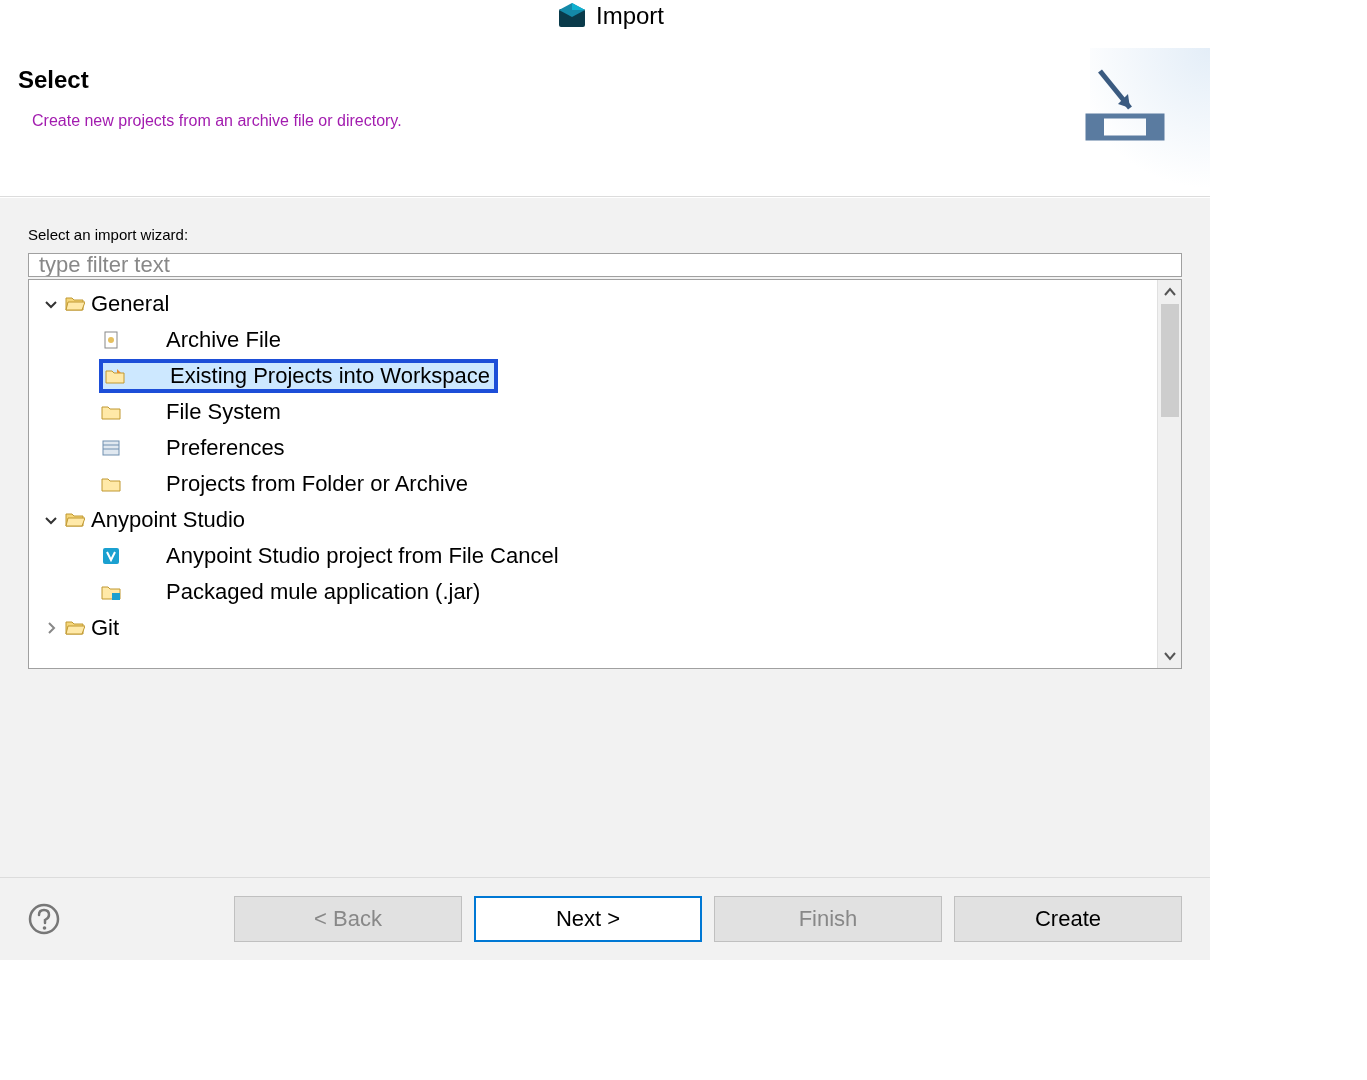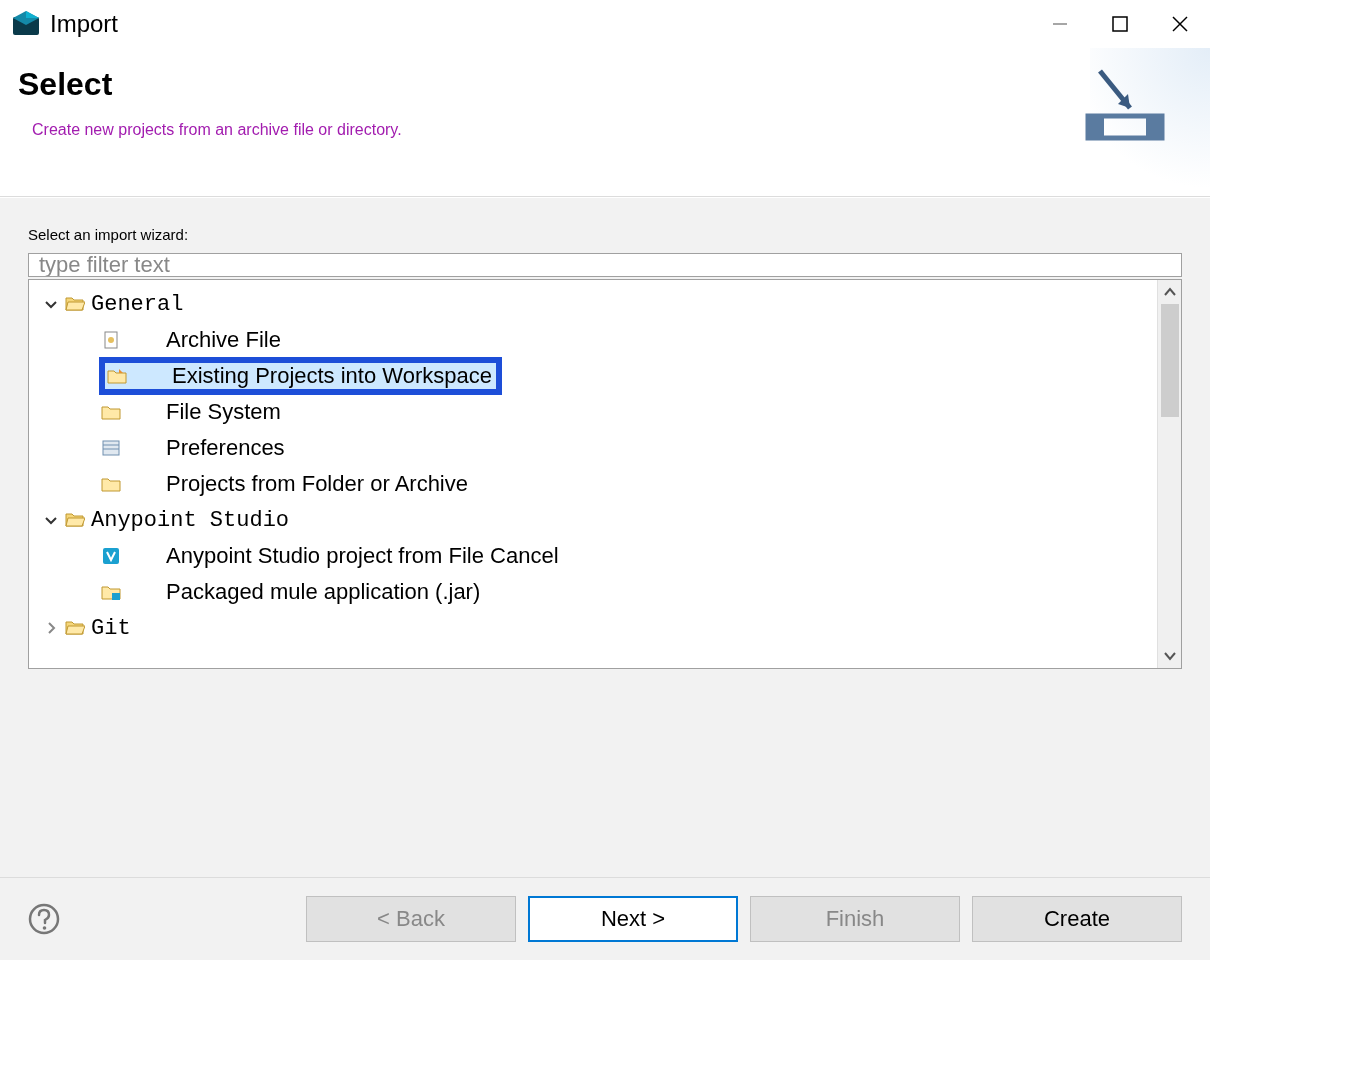--- a/index.html
+++ b/index.html
@@ -21,20 +21,21 @@
       background: #ffffff;
       display: flex;
       flex-direction: column;
     }
     .titlebar {
       display: flex;
       align-items: center;
       justify-content: space-between;
       height: 48px;
       padding: 0 0 0 10px;
+      flex-direction: column;
     }
     .titlebar-left {
       display: flex;
       align-items: center;
       gap: 8px;
     }
     .app-icon {
       width: 32px;
       height: 32px;
       display: flex;
@@ -65,21 +66,21 @@
       justify-content: space-between;
       align-items: flex-start;
       border-bottom: 1px solid #dcdcdc;
       position: relative;
       background: #fff;
     }
     .header-text {
       flex: 1;
     }
     .header-title {
-      font-size: 32px;
+      font-size: 24px;
       font-weight: 600;
       color: #000;
       margin-bottom: 18px;
     }
     .header-subtitle {
       font-size: 16px;
       color: #a21caf;
       margin-left: 14px;
     }
     .header-icon {
@@ -166,21 +167,20 @@
     .tree-item {
       display: flex;
       align-items: center;
       height: 36px;
       cursor: pointer;
       font-size: 22px;
       color: #000;
     }
     .tree-item.group {
       padding-left: 10px;
-      font-family: Liberation Mono, monospace;
     }
     .tree-item.leaf {
       padding-left: 70px;
     }
     .tree-item .expand-icon {
       width: 24px;
       display: flex;
       align-items: center;
       justify-content: center;
       color: #444;
@@ -191,21 +191,21 @@
       margin-right: 4px;
       display: flex;
       align-items: center;
       justify-content: center;
     }
     .tree-item .item-label {
       white-space: nowrap;
     }
     .tree-item.selected .item-label-wrap {
       background: #cde8ff;
-      border: 6px solid #1d4ed8;
+      border: 4px solid #1d4ed8;
       padding: 0 4px 0 0;
     }
     .item-label-wrap {
       display: inline-flex;
       align-items: center;
       padding: 0 4px 0 0;
       gap: 39px;
     }
     .button-bar {
       border-top: 1px solid #dcdcdc;
@@ -218,21 +218,21 @@
     .help-icon {
       width: 32px;
       height: 32px;
       cursor: pointer;
     }
     .buttons-right {
       display: flex;
       gap: 12px;
     }
     .dlg-button {
-      width: 210px;
+      width: 228px;
       height: 46px;
       background: #e1e1e1;
       border: 1px solid #c0c0c0;
       font-size: 22px;
       font-family: inherit;
       cursor: pointer;
       color: #000;
     }
     .dlg-button.disabled {
       color: #888;

